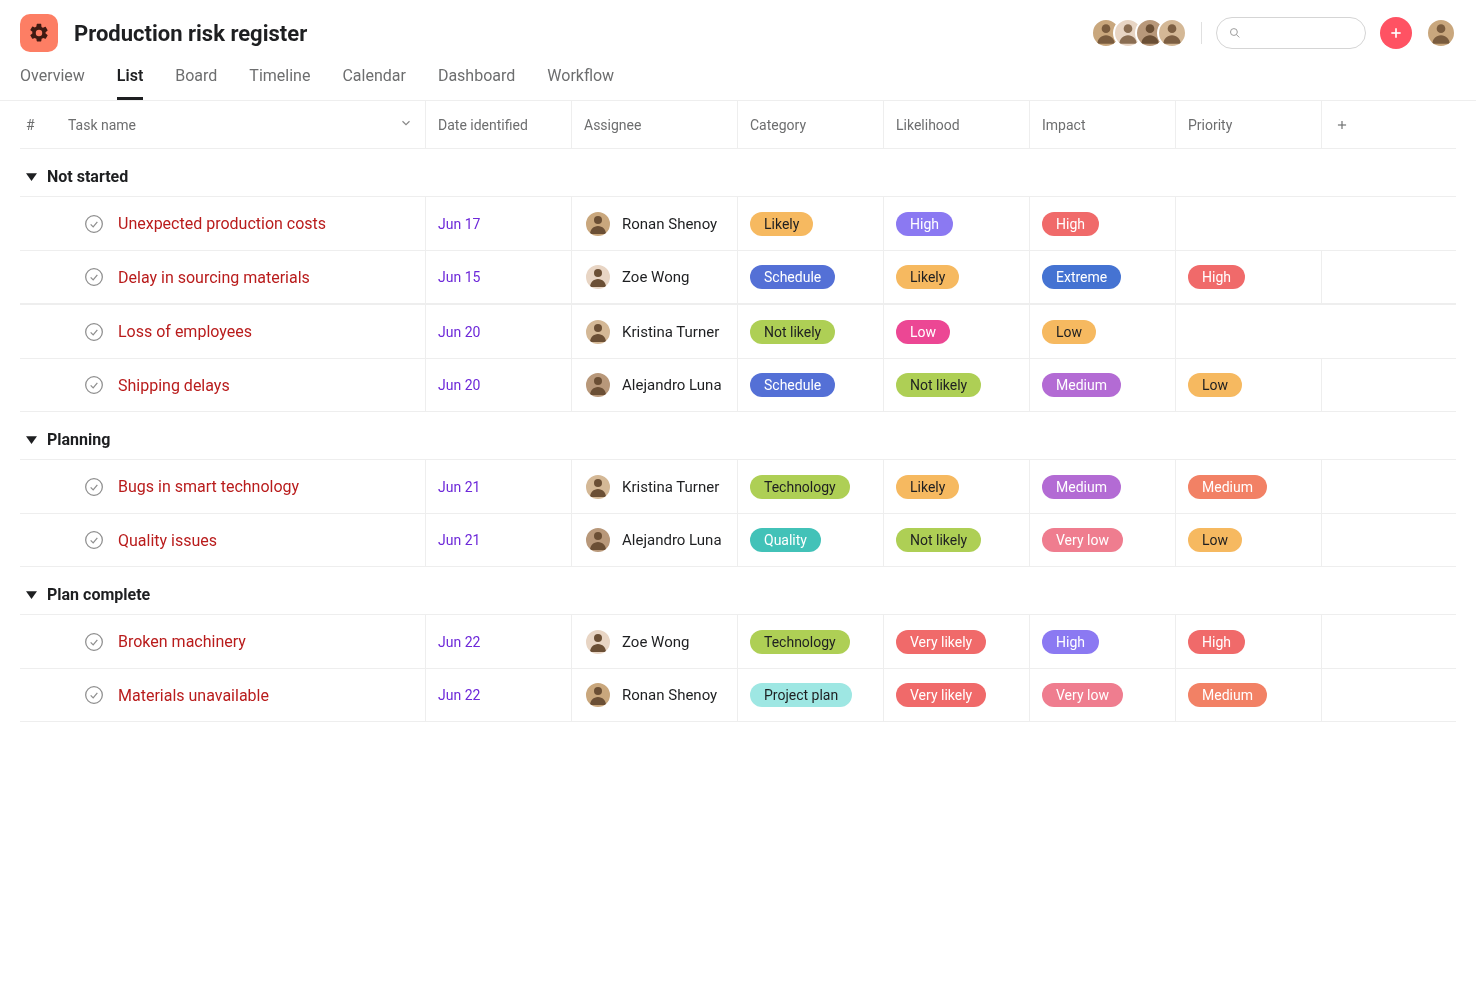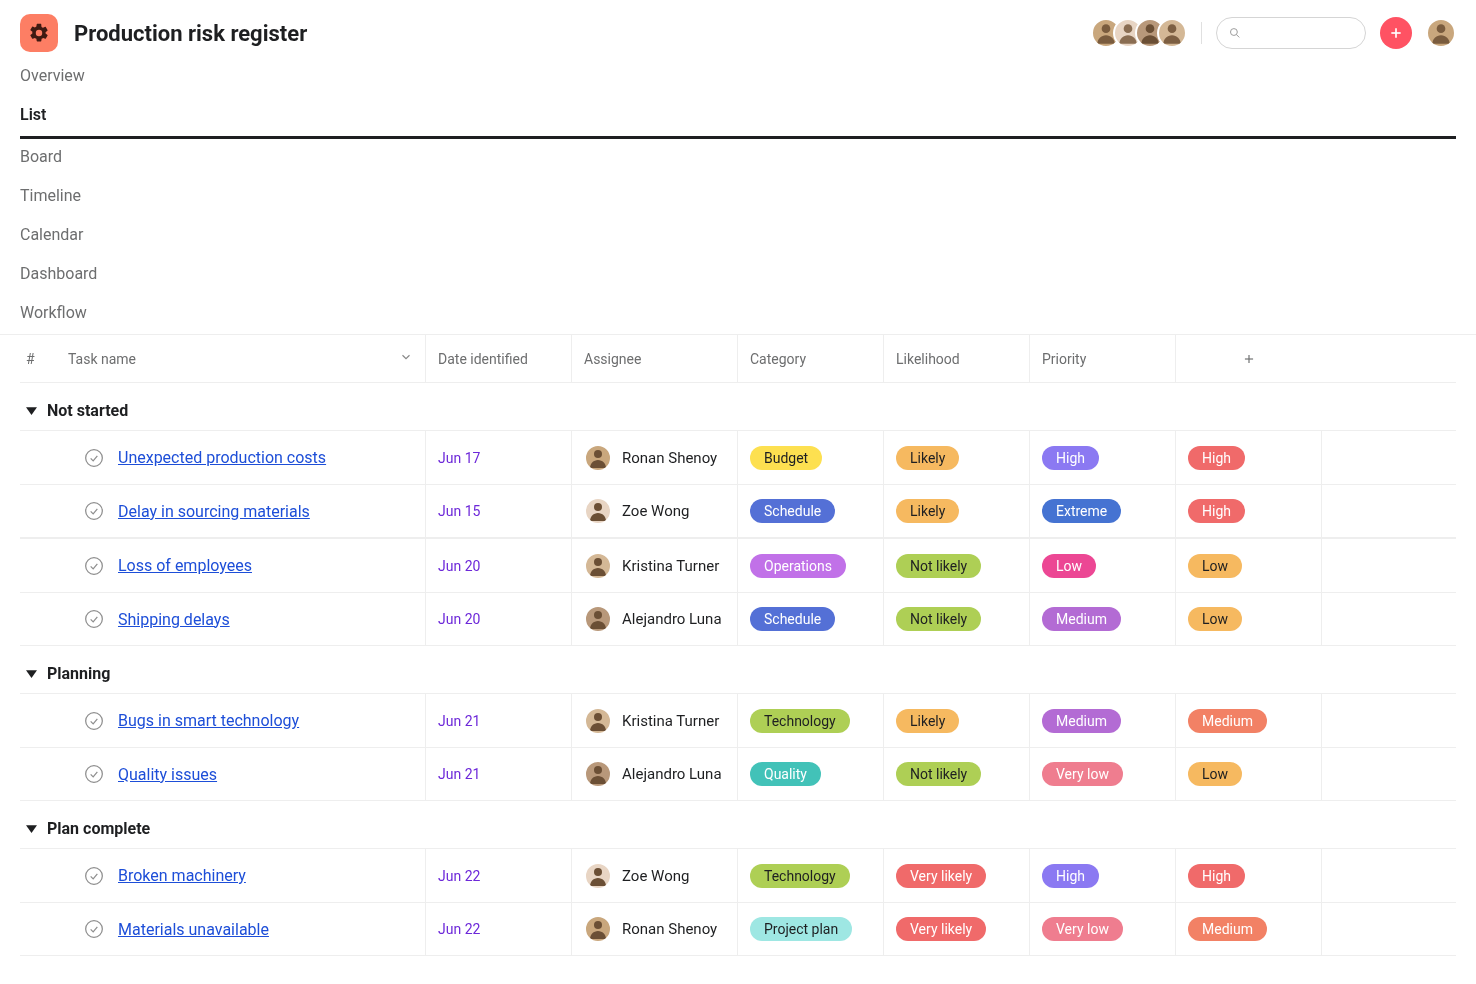--- a/index.html
+++ b/index.html
@@ -68,24 +68,23 @@
   .plus-btn {
     width: 32px; height: 32px; border-radius: 50%;
     background: #ff5263; display: flex; align-items: center; justify-content: center;
     cursor: pointer;
   }
   .plus-btn svg { width: 16px; height: 16px; stroke: #fff; stroke-width: 2.5; }
 
   
   .tabs {
     display: flex;
-    gap: 8px;
+    gap: 32px;
     padding: 14px 20px 0 20px;
     border-bottom: 1px solid #eee;
-    flex-direction: column;
   }
   .tab {
     padding-bottom: 12px;
     font-size: 16px;
     color: #6d6e6f;
     cursor: pointer;
   }
   .tab.active {
     color: #1e1f21;
     font-weight: 600;
@@ -152,21 +151,21 @@
     gap: 10px;
     font-size: 15px;
   }
   .task-row > div:first-child { border-right: none; padding: 0; }
   .task-row > div:last-child { border-right: none; }
   .task-row .name-cell { gap: 14px; padding-left: 28px; }
   .check-circle {
     width: 20px; height: 20px; flex-shrink:0;
   }
   .check-circle svg { width: 20px; height: 20px; stroke: #8e8e8e; fill: none; stroke-width: 1.5; }
-  .task-name { font-size: 16px; color: #1d4ed8; text-decoration: underline; }
+  .task-name { font-size: 16px; color: #b91c1c; }
 
   .date { color: #6d28d9; font-size: 14px; }
 
   .assignee-cell .avatar { width: 28px; height: 28px; margin: 0; }
   .assignee-cell .aname { font-size: 15px; }
 
   .pill {
     display: inline-flex;
     align-items: center;
     padding: 4px 14px;
@@ -257,20 +256,21 @@
     <div class="task-col">
       <span>Task name</span>
       <span class="chev"><svg viewBox="0 0 24 24">
             <polyline points="6 9 12 15 18 9"></polyline>
           </svg></span>
     </div>
     <div>Date identified</div>
     <div>Assignee</div>
     <div>Category</div>
     <div>Likelihood</div>
+    <div>Impact</div>
     <div>Priority</div>
     <div class="add-col">
       <svg viewBox="0 0 24 24">
           <line x1="12" y1="5" x2="12" y2="19"></line>
           <line x1="5" y1="12" x2="19" y2="12"></line>
         </svg>
     </div>
   </div>
 
   <div id="sections">
@@ -296,23 +296,20 @@
       <div class="assignee-cell">
         <div class="avatar" style="background:#c9a77d">
               <svg viewBox="0 0 24 24">
                 <circle cx="12" cy="8" r="4" fill="#6b4f35"></circle>
                 <path d="M4 22c0-4.4 3.6-8 8-8s8 3.6 8 8" fill="#6b4f35"></path>
               </svg>
             </div>
         <span class="aname">Ronan Shenoy</span>
       </div>
       <div>
-            <span class="pill " style="background:#fde050">Budget</span>
-          </div>
-      <div>
             <span class="pill " style="background:#f6b960">Likely</span>
           </div>
       <div>
             <span class="pill white-text" style="background:#8b79f2">High</span>
           </div>
       <div>
             <span class="pill white-text" style="background:#f06a6a">High</span>
           </div>
       <div></div>
         </div>
@@ -367,23 +364,20 @@
           </div>
       <div class="assignee-cell">
         <div class="avatar" style="background:#d4b896">
               <svg viewBox="0 0 24 24">
                 <circle cx="12" cy="8" r="4" fill="#6b4f35"></circle>
                 <path d="M4 22c0-4.4 3.6-8 8-8s8 3.6 8 8" fill="#6b4f35"></path>
               </svg>
             </div>
         <span class="aname">Kristina Turner</span>
       </div>
-      <div>
-            <span class="pill white-text" style="background:#c171e8">Operations</span>
-          </div>
       <div>
             <span class="pill " style="background:#aecf55">Not likely</span>
           </div>
       <div>
             <span class="pill white-text" style="background:#ec4794">Low</span>
           </div>
       <div>
             <span class="pill " style="background:#f6b960">Low</span>
           </div>
       <div></div>

